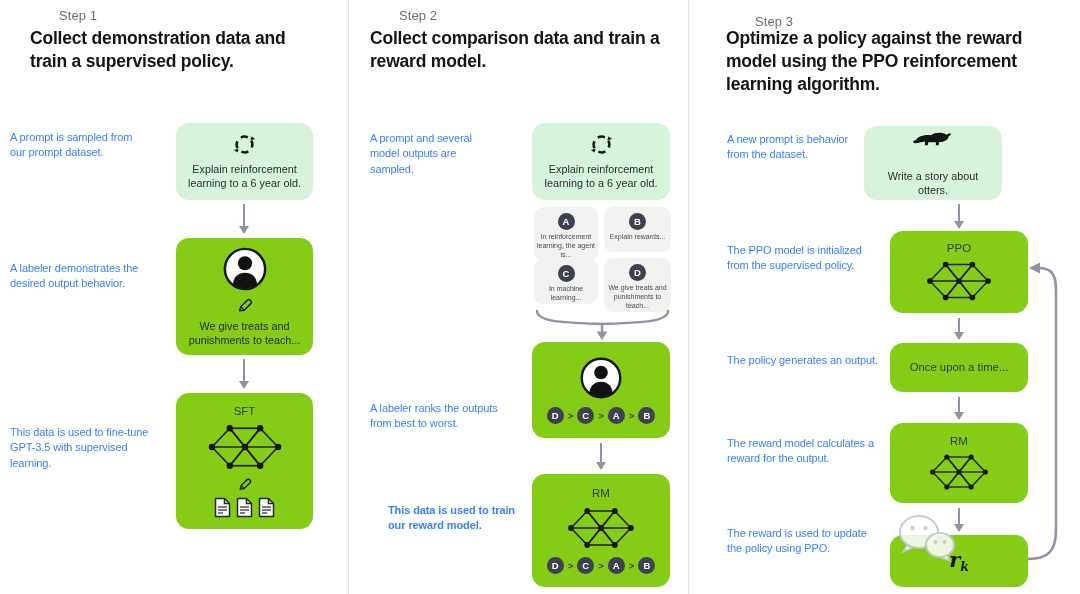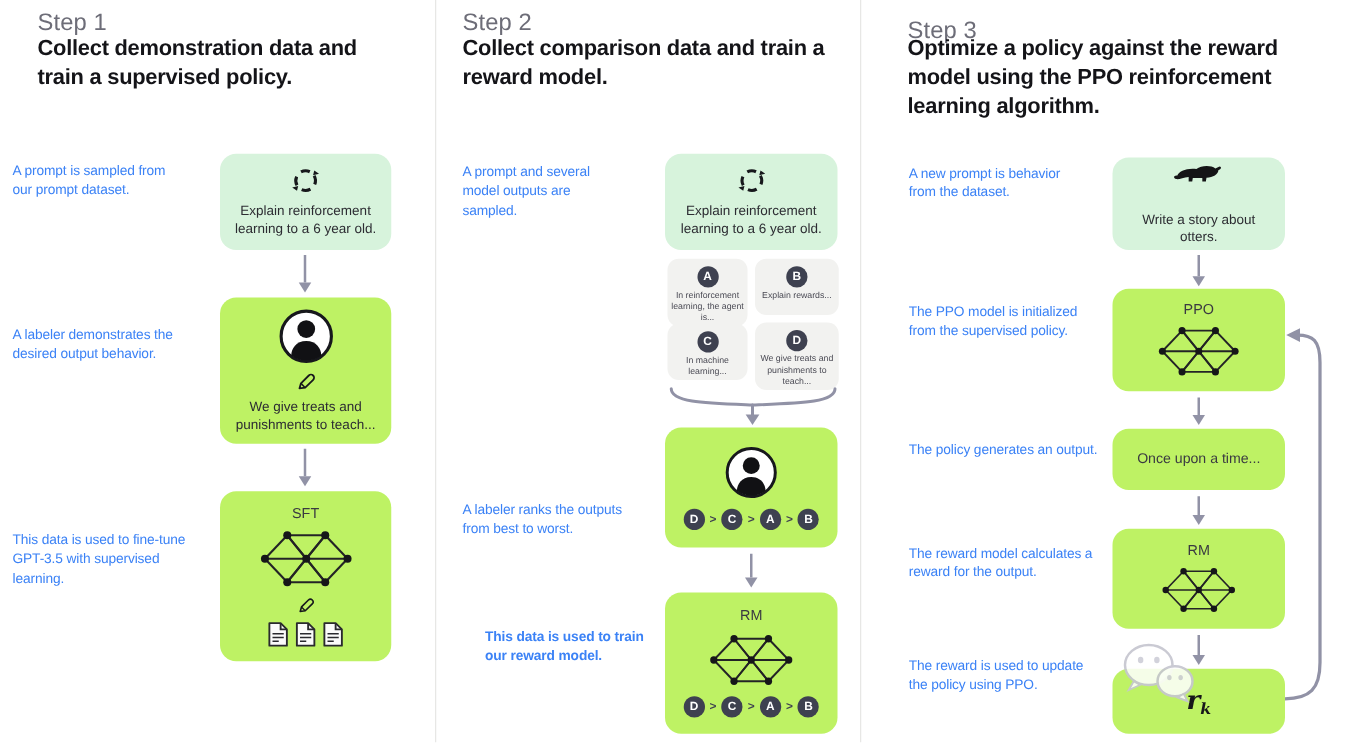--- a/index.html
+++ b/index.html
@@ -4,24 +4,24 @@
 <style>
   html,body{margin:0;padding:0;}
   body{
     width:1080px;height:594px;position:relative;overflow:hidden;
     background:#ffffff;
     font-family:"Liberation Sans","DejaVu Sans",sans-serif;
     -webkit-font-smoothing:antialiased;
   }
   .abs{position:absolute;}
   .divider{position:absolute;top:0;bottom:0;width:1px;background:#e7e7e5;}
-  .step-label{font-size:19px;color:#6d6d78;letter-spacing:.1px;}
+  .step-label{font-size:13px;color:#6d6d78;letter-spacing:.1px;margin-left:29px;}
   .col-title{font-size:17.5px;font-weight:bold;color:#141418;line-height:1.32;letter-spacing:-.2px;}
   .body-text{font-size:11px;color:#3b82f6;line-height:1.4;letter-spacing:-.1px;}
-  .flowbox{position:absolute;background:#bef264;border-radius:13px;display:flex;flex-direction:column;align-items:center;justify-content:center;}
+  .flowbox{position:absolute;background:#84cc16;border-radius:13px;display:flex;flex-direction:column;align-items:center;justify-content:center;}
   .greenbox{background:#d7f3dc;}
   .box-caption{font-size:10.8px;color:#2c2c32;text-align:center;line-height:1.32;padding:0 8px;}
   .model-label{font-size:11.5px;color:#3a3a41;}
   .mini-box{position:absolute;background:#f2f2f0;border-radius:9px;display:flex;flex-direction:column;align-items:center;padding-top:6px;}
   .mini-caption{font-size:7px;color:#4a4a54;line-height:1.3;text-align:center;padding:2px 3px 0 3px;}
   .letter-circle{width:17px;height:17px;border-radius:50%;background:#3e4150;color:#fff;
     font-size:9.5px;font-weight:bold;display:flex;align-items:center;justify-content:center;flex:0 0 auto;}
   .rank-row{display:flex;align-items:center;justify-content:center;gap:3px;}
   .rank-sep{font-size:9.5px;font-weight:bold;color:#3e4150;padding:0 1px;}
   .varrow{position:absolute;width:12px;display:flex;flex-direction:column;align-items:center;}
@@ -238,21 +238,21 @@
 
 <div class="abs step-label" style="left:726px;top:14px;">Step 3</div>
 <div class="abs col-title" style="left:726px;top:27px;width:320px;">Optimize a policy against the reward model using the PPO reinforcement learning algorithm.</div>
 
 <div class="abs body-text" style="left:727px;top:132px;width:135px;">A new prompt is behavior from the dataset.</div>
 <div class="abs body-text" style="left:727px;top:243px;width:150px;">The PPO model is initialized from the supervised policy.</div>
 <div class="abs body-text" style="left:727px;top:353px;width:160px;">The policy generates an output.</div>
 <div class="abs body-text" style="left:727px;top:436px;width:150px;">The reward model calculates a reward for the output.</div>
 <div class="abs body-text" style="left:727px;top:526px;width:145px;">The reward is used to update the policy using PPO.</div>
 
-<div class="flowbox greenbox" style="left:890px;top:126px;width:138px;height:74px;gap:21px;">
+<div class="flowbox greenbox" style="left:864px;top:126px;width:138px;height:74px;gap:21px;">
   <svg width="42" height="19" viewBox="0 0 44 20">
     <path d="M3,15 C0.5,14.5 0.5,11.5 4,12 C5,8.5 12,5.5 20,6.5 C24,3.5 32,3 36,6 L39.5,4.5 C41.5,4.5 41,7 38.5,7.5 C38.5,11 34,13.5 28.5,13.8 L28,17 L25,17 L25,14 L17,14 L16.5,17 L13.5,17 L13.5,13.2 C9,13.5 5.5,15.5 3,15 Z" fill="#141416"></path>
   </svg>
   <div class="box-caption">Write a story about otters.</div>
 </div>
 
 <div class="varrow" style="left:953px;top:204px;height:25px;">
     <div class="stem"></div>
     <div class="head"></div>
   </div>

